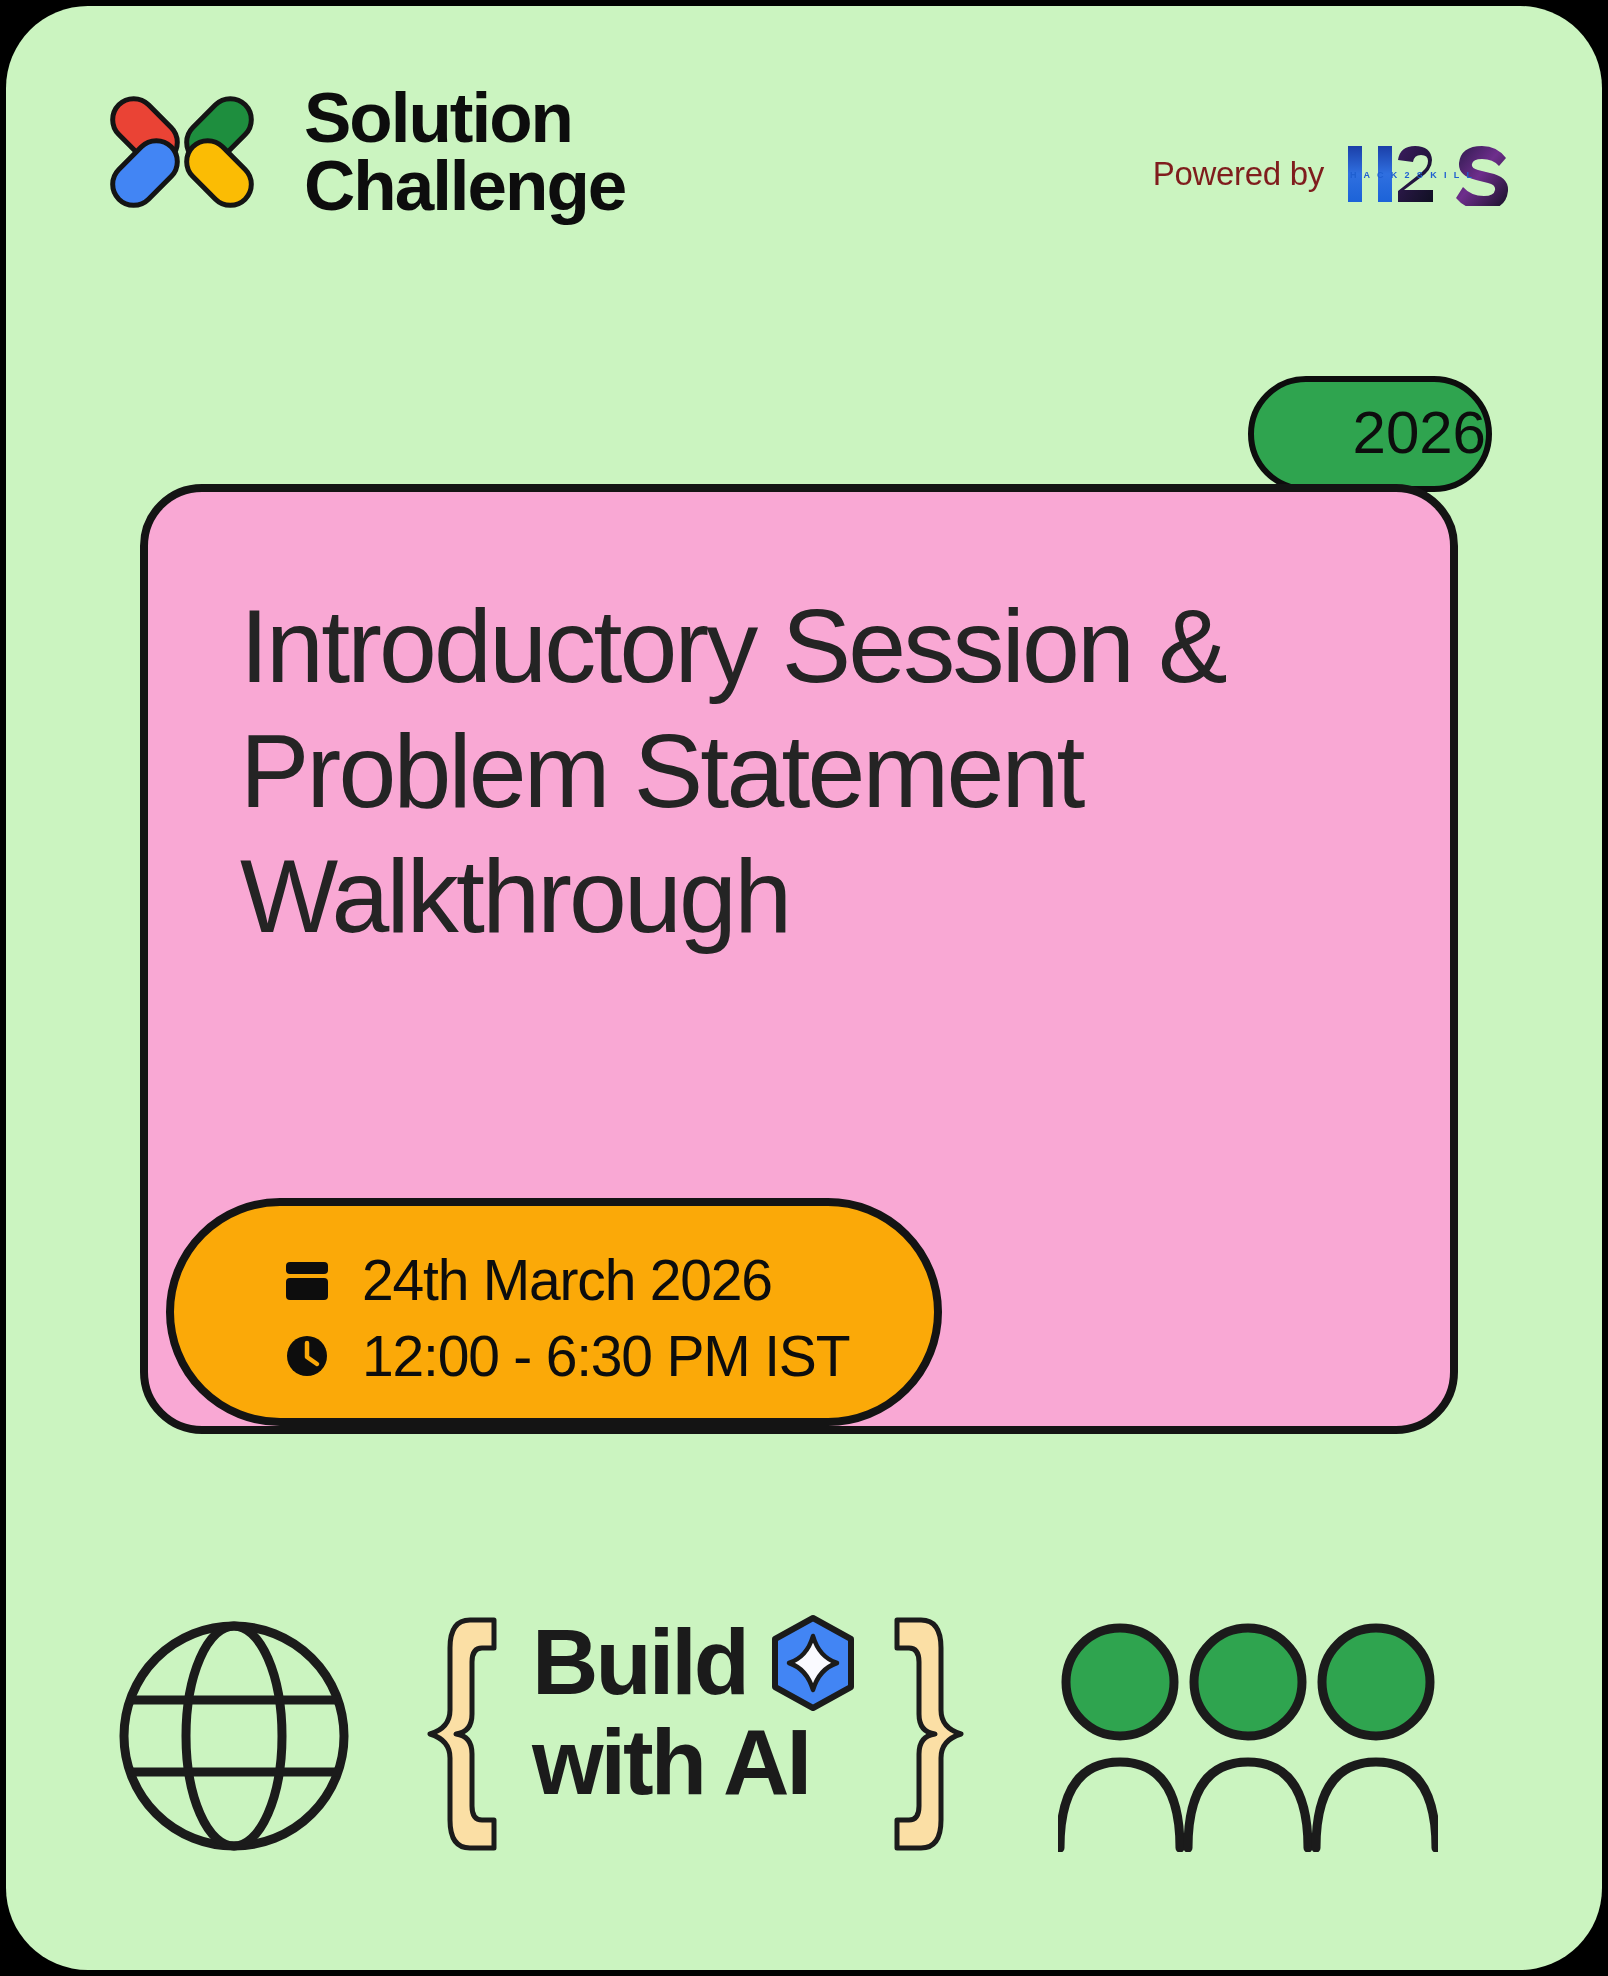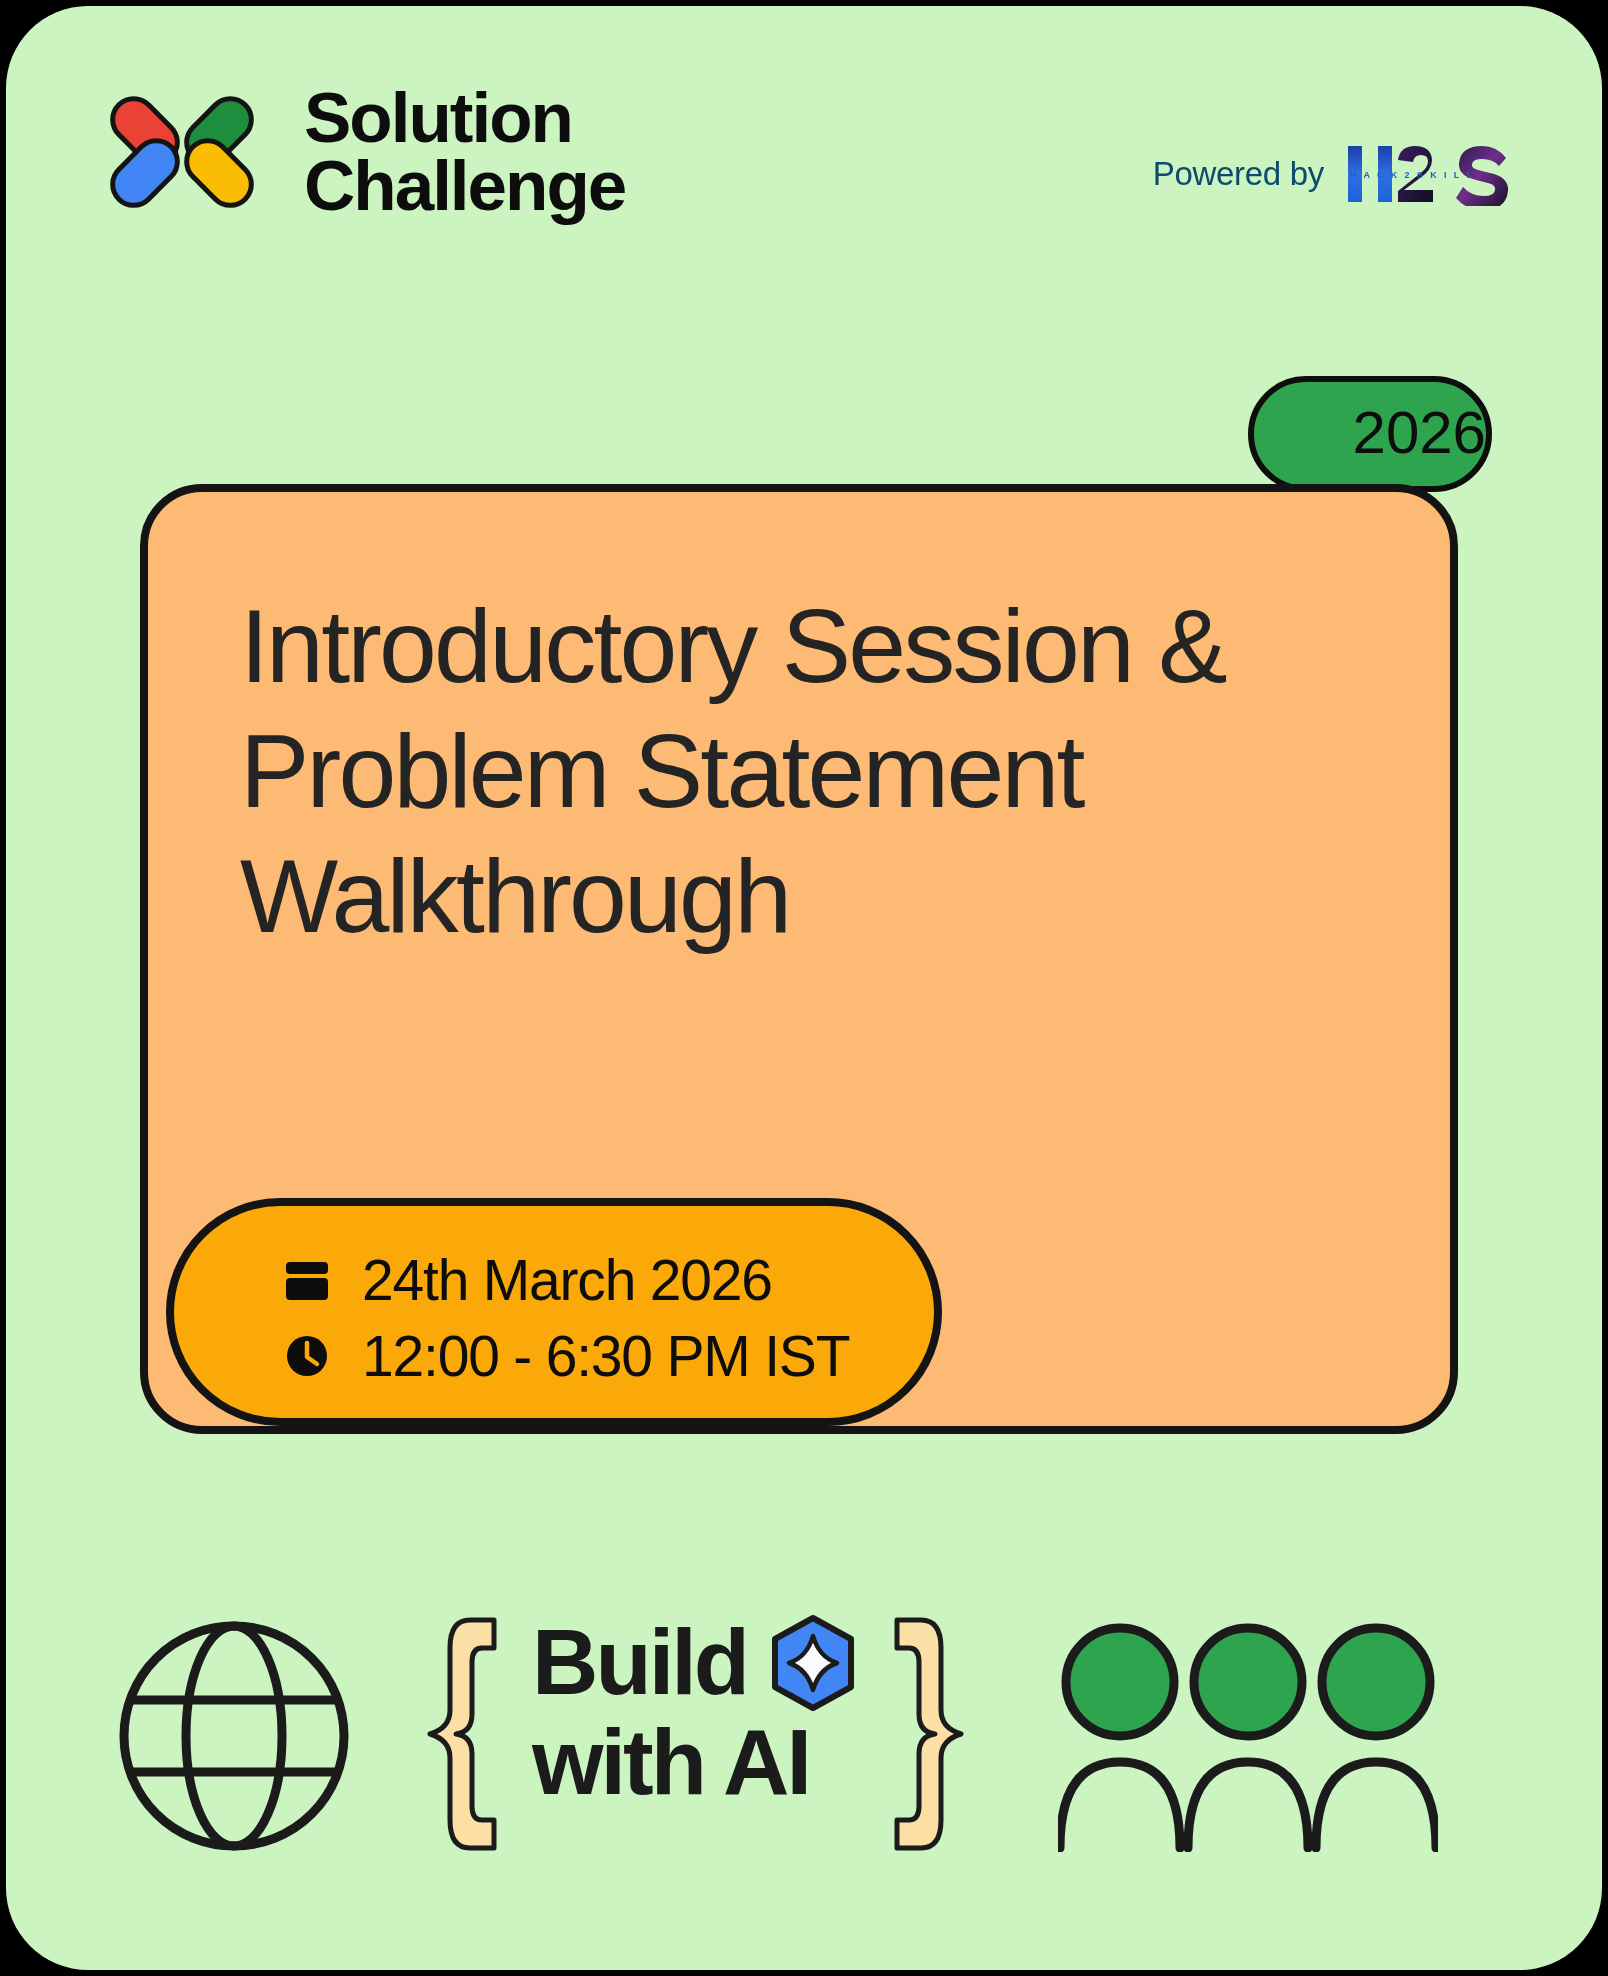--- a/index.html
+++ b/index.html
@@ -73,21 +73,21 @@
     right: 92px;
     top: 136px;
     display: flex;
     align-items: center;
     gap: 22px;
   }
 
   .powered-label {
     font-size: 33px;
     font-weight: 400;
-    color: #0c4a6e;
+    color: #7f1d1d;
     letter-spacing: -0.3px;
     white-space: nowrap;
   }
 
   .h2s-logo { width: 164px; height: 64px; display:block; }
 
   
   .year-pill {
     position: absolute;
     right: 110px;
@@ -111,21 +111,21 @@
     padding-bottom: 4px;
   }
 
   
   .title-card {
     position: absolute;
     left: 134px;
     top: 478px;
     width: 1318px;
     height: 950px;
-    background: #fdba74;
+    background: #f9a8d4;
     border: 8px solid #141414;
     border-radius: 62px;
     box-sizing: border-box;
     z-index: 2;
   }
 
   .session-title {
     position: absolute;
     left: 92px;
     top: 92px;

